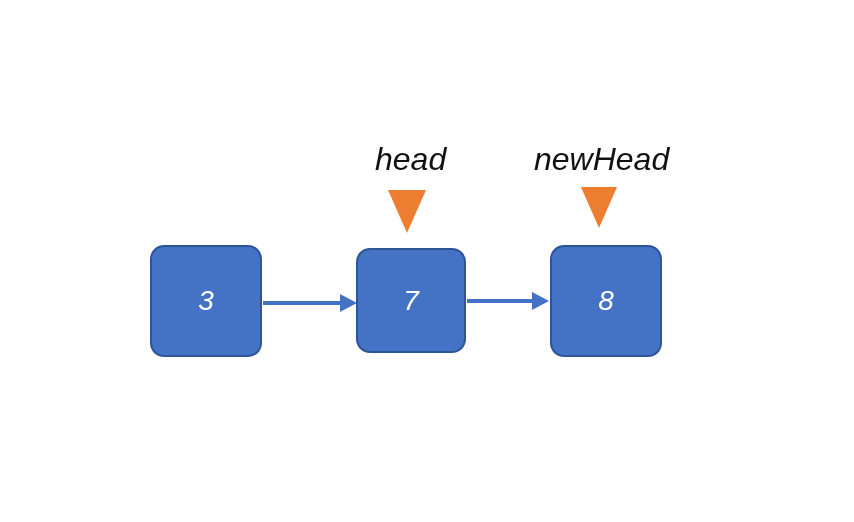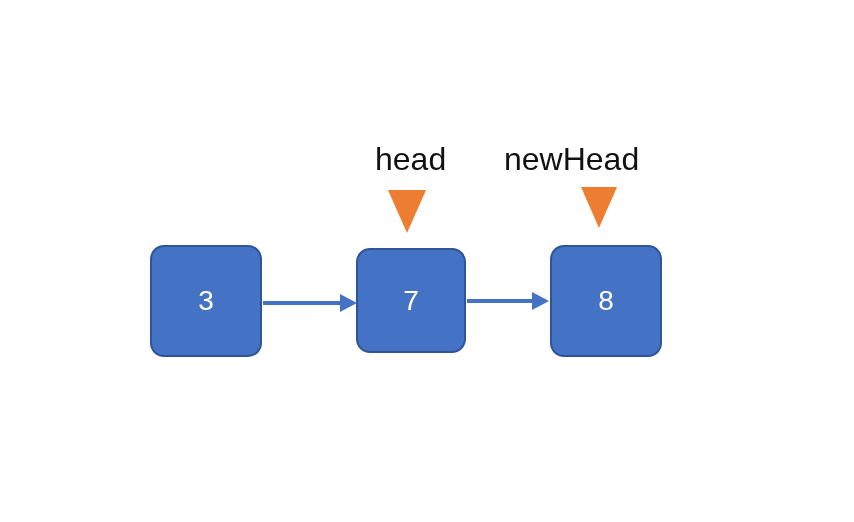--- a/index.html
+++ b/index.html
@@ -15,30 +15,31 @@
   html, body {
     background: var(--background);
     font-family: "Liberation Sans", sans-serif;
   }
   .canvas {
     position: relative;
     width: 854px;
     height: 522px;
     background: var(--background);
     overflow: hidden;
+    font-style: italic;
   }
   .pointer-label {
     position: absolute;
     font-size: 32px;
     line-height: 36px;
     color: var(--label-text);
     white-space: nowrap;
   }
   .pointer-label.head    { left: 375px; top: 141px; }
-  .pointer-label.newhead { left: 504px; top: 141px; }
+  .pointer-label.newhead { left: 534px; top: 141px; }
   .pointer-triangle {
     position: absolute;
     width: 0;
     height: 0;
     border-left: 19px solid transparent;
     border-right: 19px solid transparent;
     border-top: 43px solid var(--pointer);
   }
   .pointer-triangle.head    { left: 388px; top: 190px; }
   .pointer-triangle.newhead { left: 581px; top: 187px; border-left-width: 18px; border-right-width: 18px; border-top-width: 41px; }

